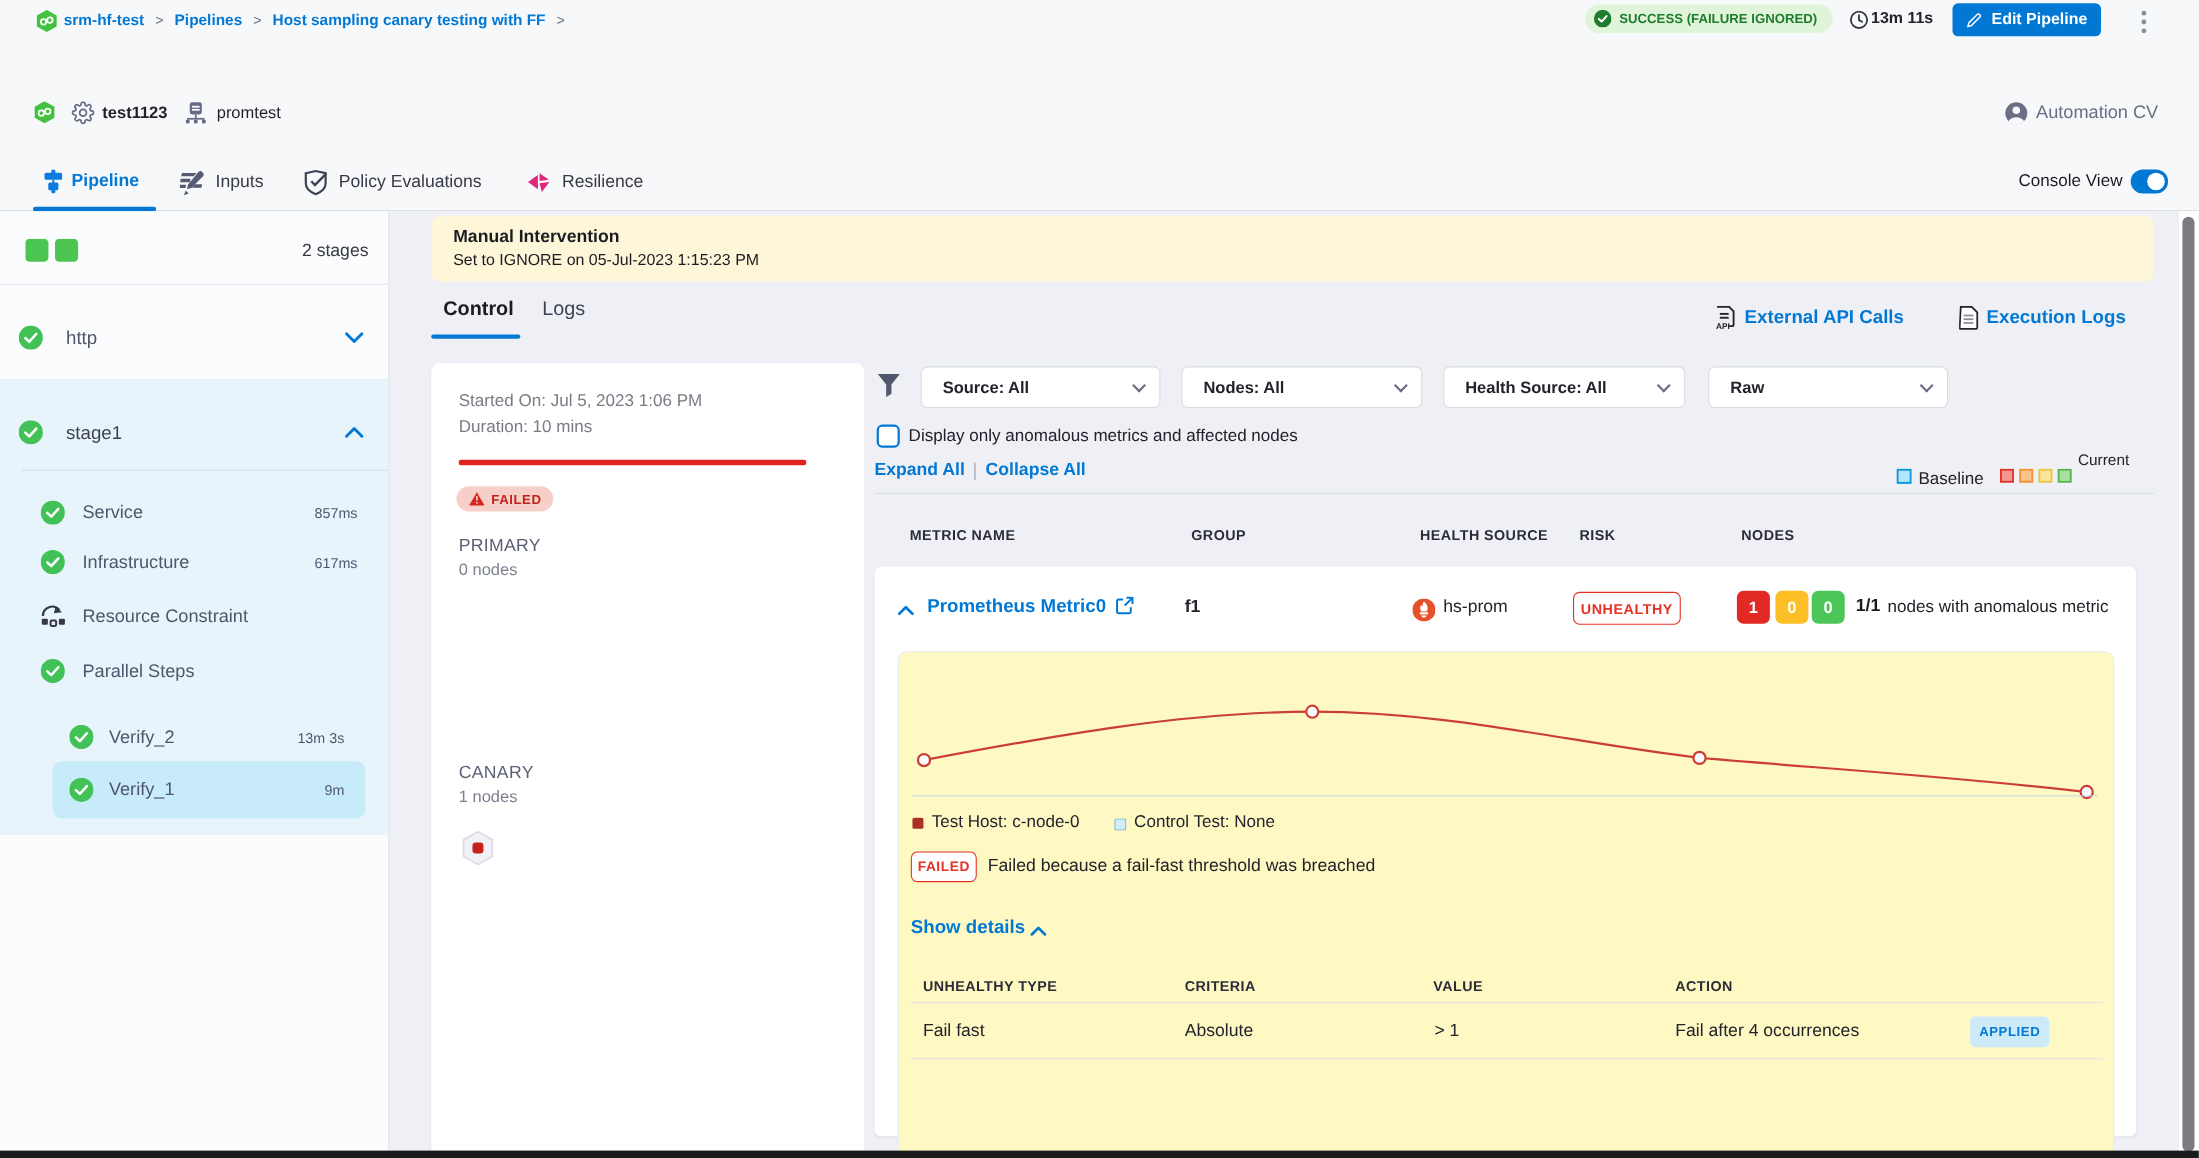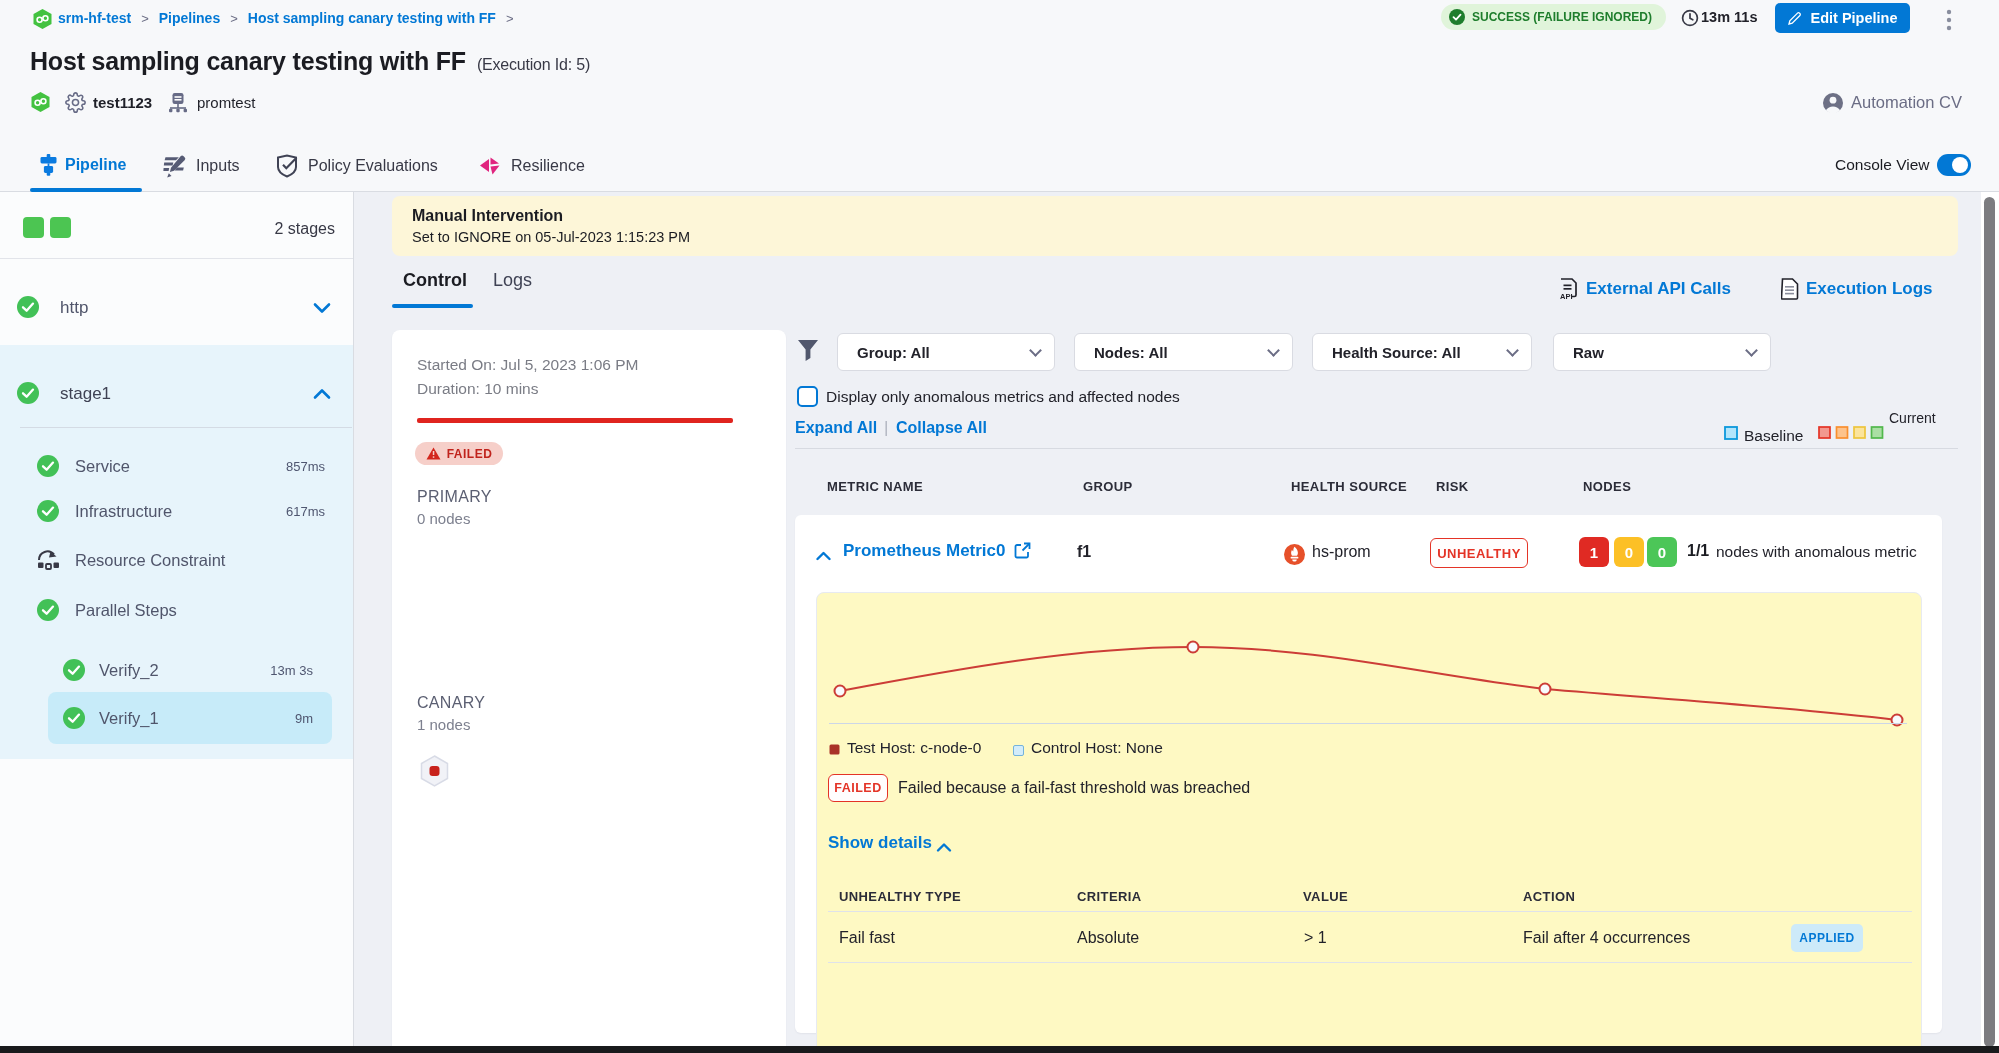--- a/index.html
+++ b/index.html
@@ -63,21 +63,20 @@
   <div class="abs" style="left:1701px;top:9px;font-size:14.5px;font-weight:700;color:#22222a">13m 11s</div>
   <div class="editbtn"><svg width="15" height="15" viewBox="0 0 15 15" style="margin-right:8px">
         <path d="M2 13 L2.8 9.8 L10.5 2.1 A1.4 1.4 0 0 1 12.5 2.1 L12.9 2.5 A1.4 1.4 0 0 1 12.9 4.5 L5.2 12.2 Z" fill="none" stroke="#fff" stroke-width="1.3"></path>
       </svg>Edit Pipeline</div>
   <div class="abs" style="left:1946px;top:9px"><svg width="6" height="22" viewBox="0 0 6 22">
         <circle cx="3" cy="3" r="2.2" fill="#898e9e"></circle>
         <circle cx="3" cy="11" r="2.2" fill="#898e9e"></circle>
         <circle cx="3" cy="19" r="2.2" fill="#898e9e"></circle>
       </svg></div>
 
-  <div class="abs title" style="left:30px;top:47px">Host sampling canary testing with FF <span class="exid">&nbsp;(Execution Id: 5)</span></div>
 
   <div class="abs" style="left:31px;top:92px">
     <svg width="19" height="20" viewBox="0 0 19 20">
         <polygon points="9.5,0 18.5,5 18.5,15 9.5,20 0.5,15 0.5,5" fill="#43c240"></polygon>
         <g stroke="#fff" stroke-width="1.6" fill="none" stroke-linecap="round">
           <circle cx="6.6" cy="10.8" r="2.5"></circle>
           <circle cx="12.4" cy="9.2" r="2.5"></circle>
         </g>
       </svg>
   </div>
@@ -265,21 +264,21 @@
     <div class="abs" style="left:27px;top:425px"><svg width="31" height="32" viewBox="0 0 31 32">
           <polygon points="15.5,1 28.5,8.5 28.5,23.5 15.5,31 2.5,23.5 2.5,8.5" fill="#f1f2f7" stroke="#d8dbe6" stroke-width="1.5"></polygon>
           <rect x="10.5" y="11" width="10" height="10" rx="3" fill="#c8221c"></rect>
         </svg></div>
   </div>
 
   <div class="abs" style="left:443px;top:147px"><svg width="22" height="23" viewBox="0 0 22 23">
         <path d="M1 1 h20 l-7.6 9.5 v8.5 l-4.8 3 v-11.5z" fill="#51576d"></path>
       </svg></div>
   <div class="drop" style="left:483px;width:218px">
-      <b>Group: All</b>
+      <b>Source: All</b>
       <div class="chev"></div>
     </div>
   <div class="drop" style="left:720px;width:219px">
       <b>Nodes: All</b>
       <div class="chev"></div>
     </div>
   <div class="drop" style="left:958px;width:220px">
       <b>Health Source: All</b>
       <div class="chev"></div>
     </div>
@@ -349,21 +348,21 @@
           </g>
       </svg>
       <div class="abs" style="left:12px;top:130px;width:1078px;height:1px;background:#ccd6e8"></div>
       <div class="abs" style="left:12px;top:148px"><svg width="11" height="11" viewBox="0 0 11 11">
             <rect x="0.5" y="0.5" width="10" height="10" rx="1.5" fill="#a93228"></rect>
           </svg></div>
       <div class="abs" style="left:30px;top:146px;font-size:15.5px;color:#22232e">Test Host: c-node-0</div>
       <div class="abs" style="left:196px;top:149px"><svg width="11" height="11" viewBox="0 0 11 11">
             <rect x="0.5" y="0.5" width="10" height="10" rx="1.5" fill="#d3ecfa" stroke="#74b3dc"></rect>
           </svg></div>
-      <div class="abs" style="left:214px;top:146px;font-size:15.5px;color:#22232e">Control Host: None</div>
+      <div class="abs" style="left:214px;top:146px;font-size:15.5px;color:#22232e">Control Test: None</div>
       <div class="badge-outline abs" style="left:11px;top:181px;width:60px;height:28px;font-size:12.5px">FAILED</div>
       <div class="abs" style="left:81px;top:186px;font-size:16px;color:#22222a">Failed because a fail-fast threshold was breached</div>
       <div class="abs bluelink" style="left:11px;top:240px;font-size:17px">Show details</div>
       <div class="abs" style="left:119px;top:246px"><svg width="16" height="11" viewBox="0 0 16 11">
             <polyline points="2,8.5 8,2.5 14,8.5" fill="none" stroke="#0278d5" stroke-width="2.4" stroke-linecap="round" stroke-linejoin="round"></polyline>
           </svg></div>
       <div class="abs thead" style="left:22px;top:296px">UNHEALTHY TYPE</div>
       <div class="abs thead" style="left:260px;top:296px">CRITERIA</div>
       <div class="abs thead" style="left:486px;top:296px">VALUE</div>
       <div class="abs thead" style="left:706px;top:296px">ACTION</div>

